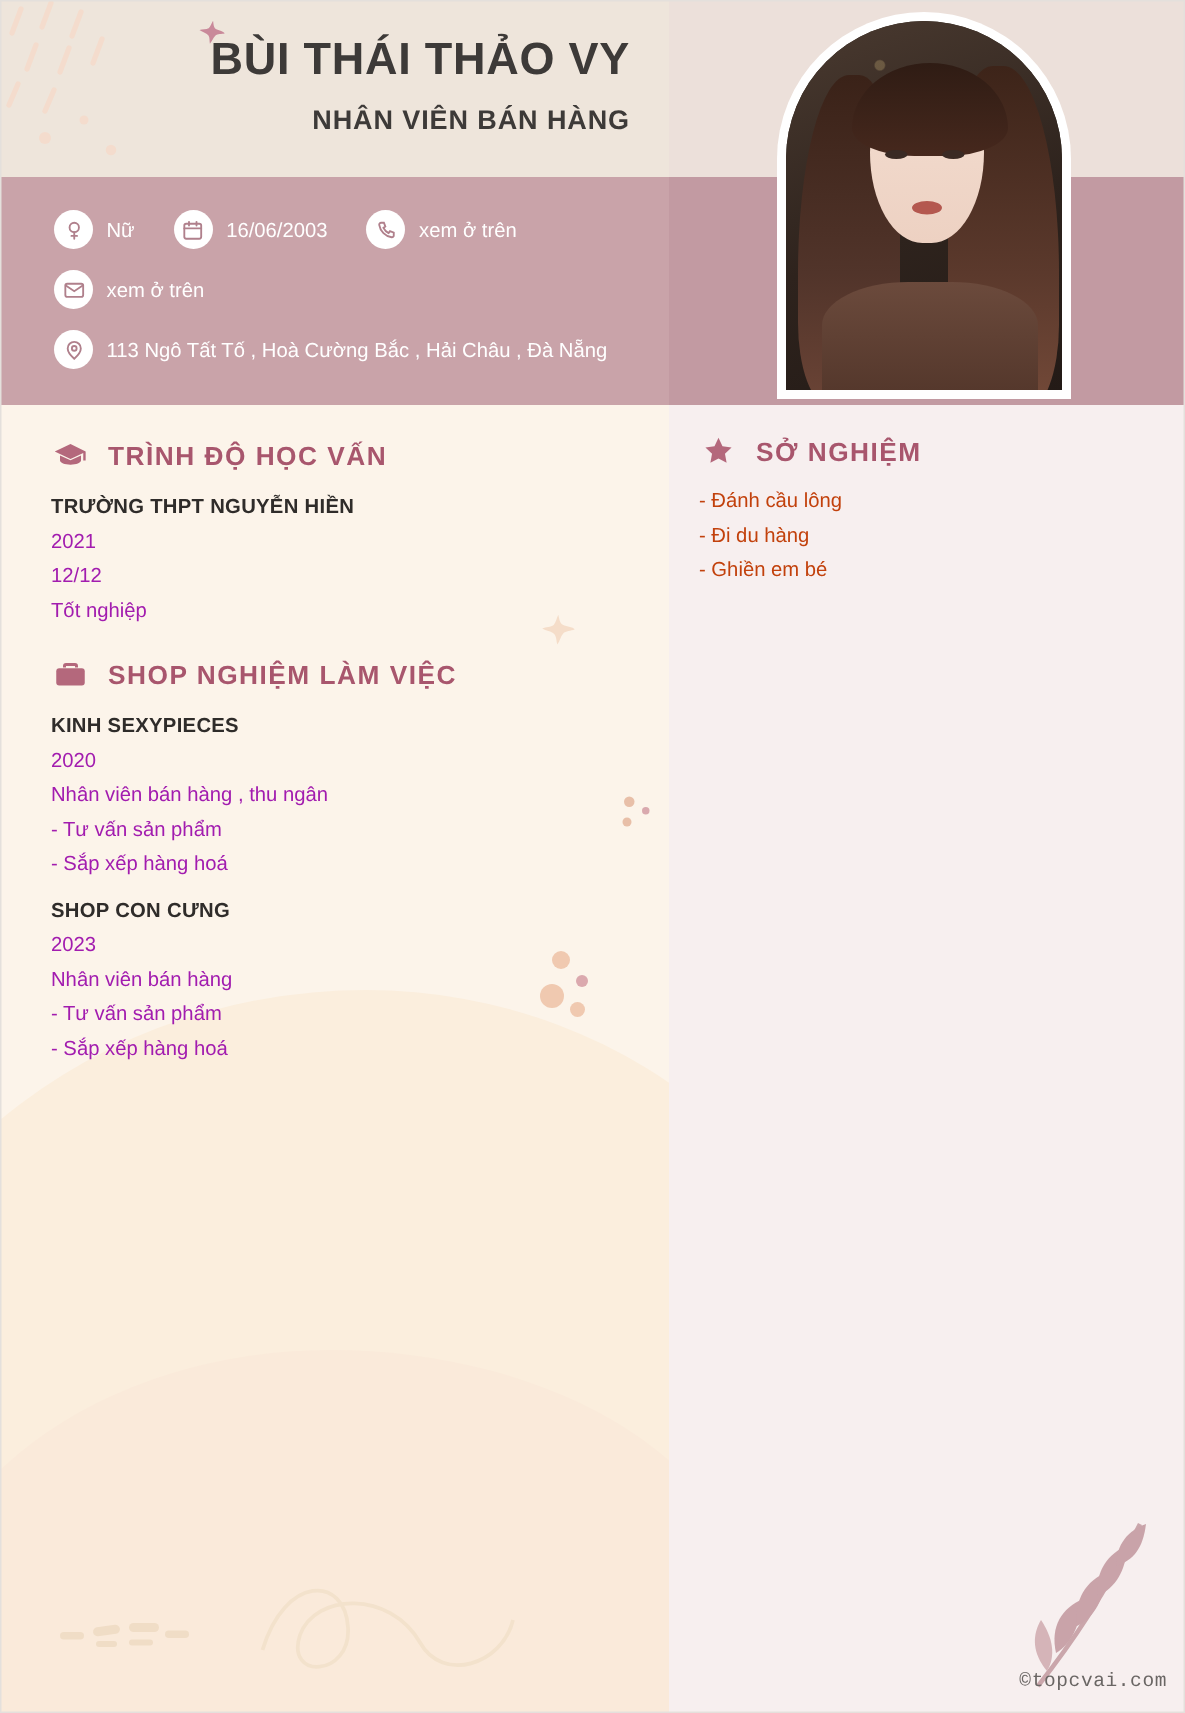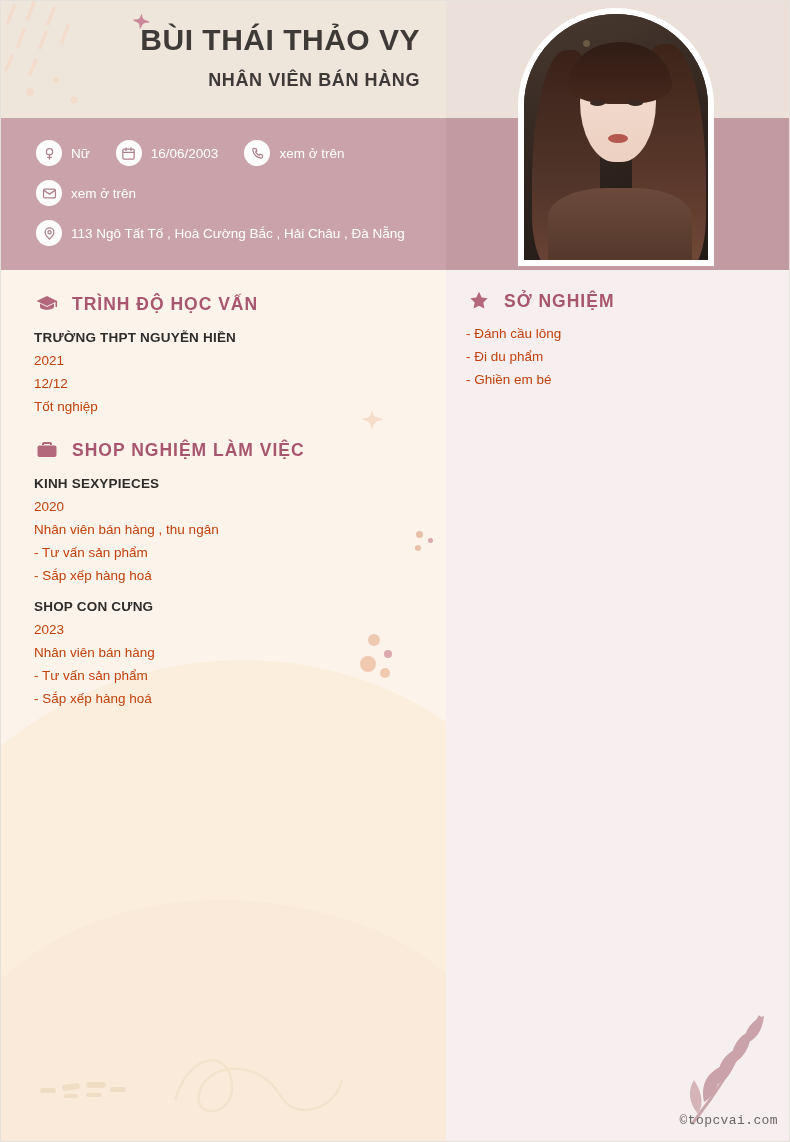--- a/index.html
+++ b/index.html
@@ -255,21 +255,21 @@
   .entry { margin-bottom: 16px; }
   .entry-title {
     font-size: 13.5px;
     font-weight: bold;
     color: #2f2c2a;
     margin-bottom: 8px;
     letter-spacing: 0.2px;
   }
   .entry-line {
     font-size: 13.5px;
-    color: #c2410c;
+    color: #a21caf;
     margin-bottom: 8px;
   }
   .hobby-line {
     font-size: 13.5px;
     color: #c2410c;
     margin-bottom: 8px;
   }
 
   
   .deco-star-left {
@@ -481,21 +481,21 @@
   <div class="section" style="left:466px; top:290px; width:300px;">
     <div class="sec-head">
       <span class="sec-icon">
         <svg width="22" height="22" viewBox="0 0 24 24" fill="#b4687c">
           <path d="M12 2l2.9 6.1 6.6.9-4.8 4.6 1.2 6.6L12 17.1 6.1 20.2l1.2-6.6L2.5 9l6.6-.9L12 2z"></path>
         </svg>
       </span>
       <span class="sec-title">SỞ NGHIỆM</span>
     </div>
     <div class="hobby-line">- Đánh cầu lông</div>
-    <div class="hobby-line">- Đi du phẩm</div>
+    <div class="hobby-line">- Đi du hàng</div>
     <div class="hobby-line">- Ghiền em bé</div>
   </div>
 
   <div class="deco-star-left">
     <svg width="28" height="28" viewBox="0 0 24 24">
         <path fill="#f5ddc9" d="M12 1.5c1.2 3 1.6 5.1 4.3 5.6 2.1.4 4.6.2 6.2 1.3-2.2 1.5-4.9 1.4-6.3 3.4-1.2 1.7-1.1 4.3-2.4 6.5-1-2.1-1-4.3-2.6-5.6-1.8-1.5-5-1.2-7.2-2.2 2-1.4 4.7-1.3 6.2-2.9C11.3 6.1 11.3 3.6 12 1.5z"></path>
       </svg>
   </div>
 
   <div class="dot" style="left:416px; top:531px; width:7px; height:7px; background:#e8bfa8;"></div>

